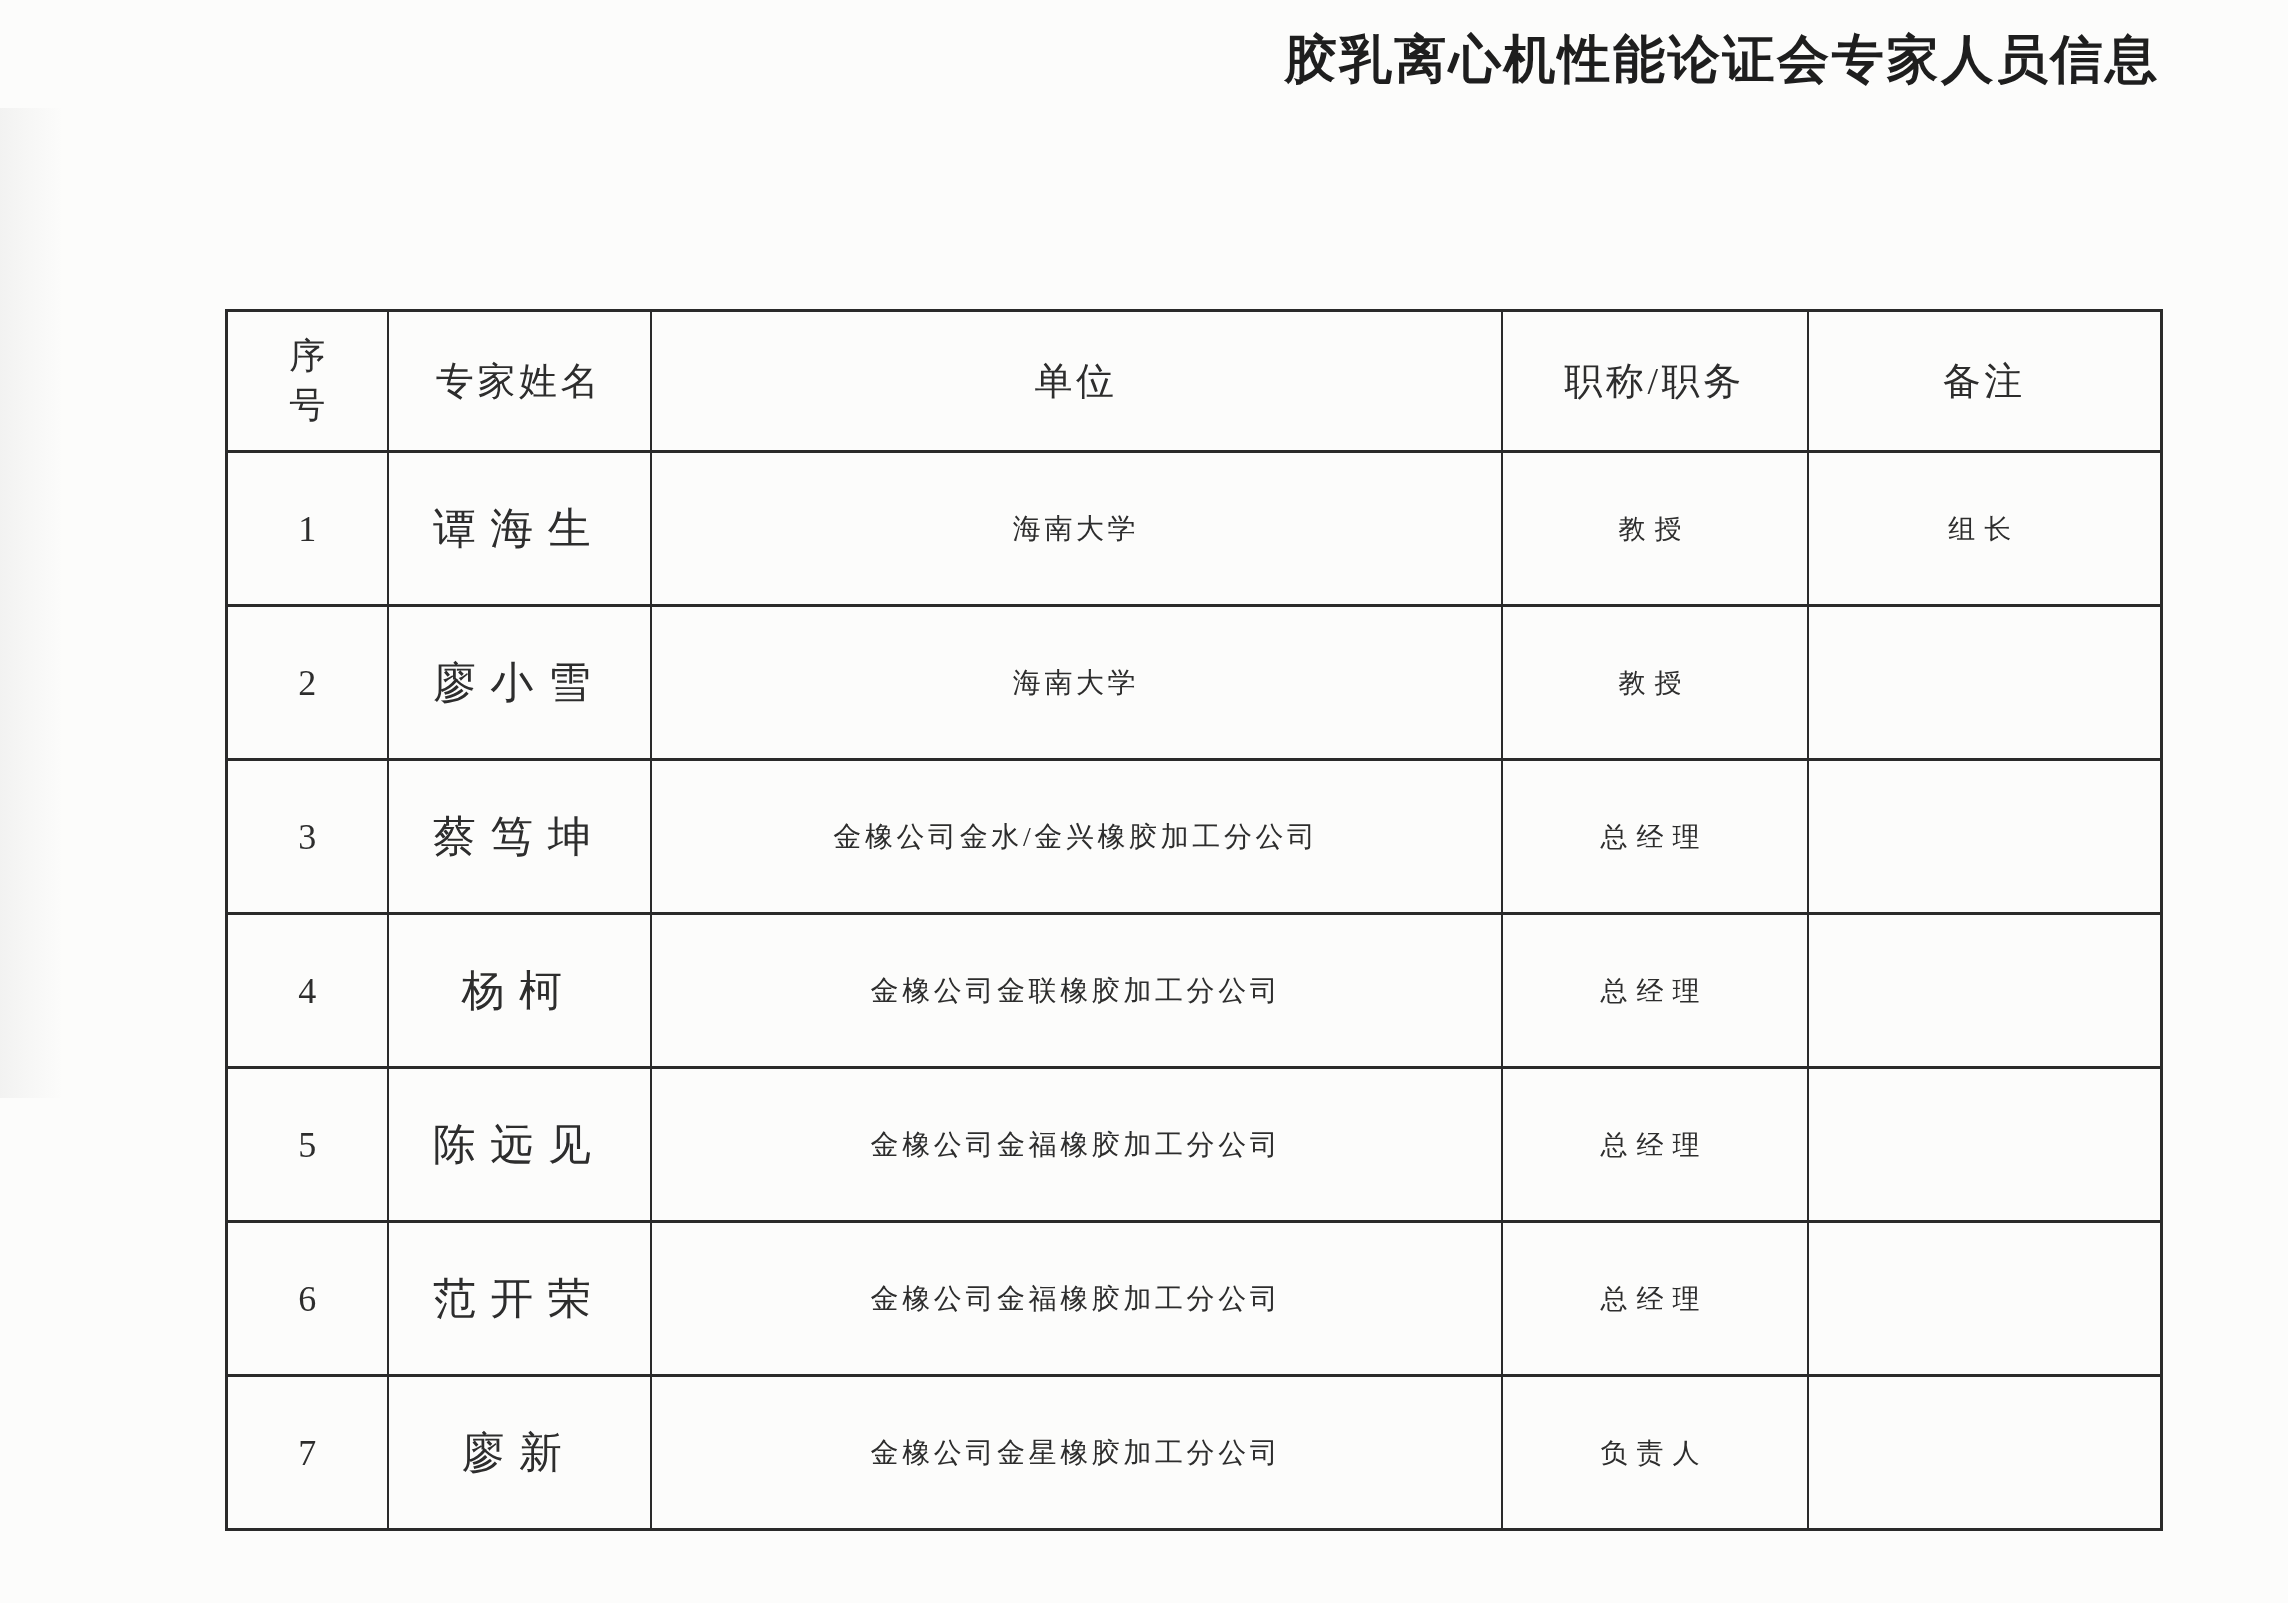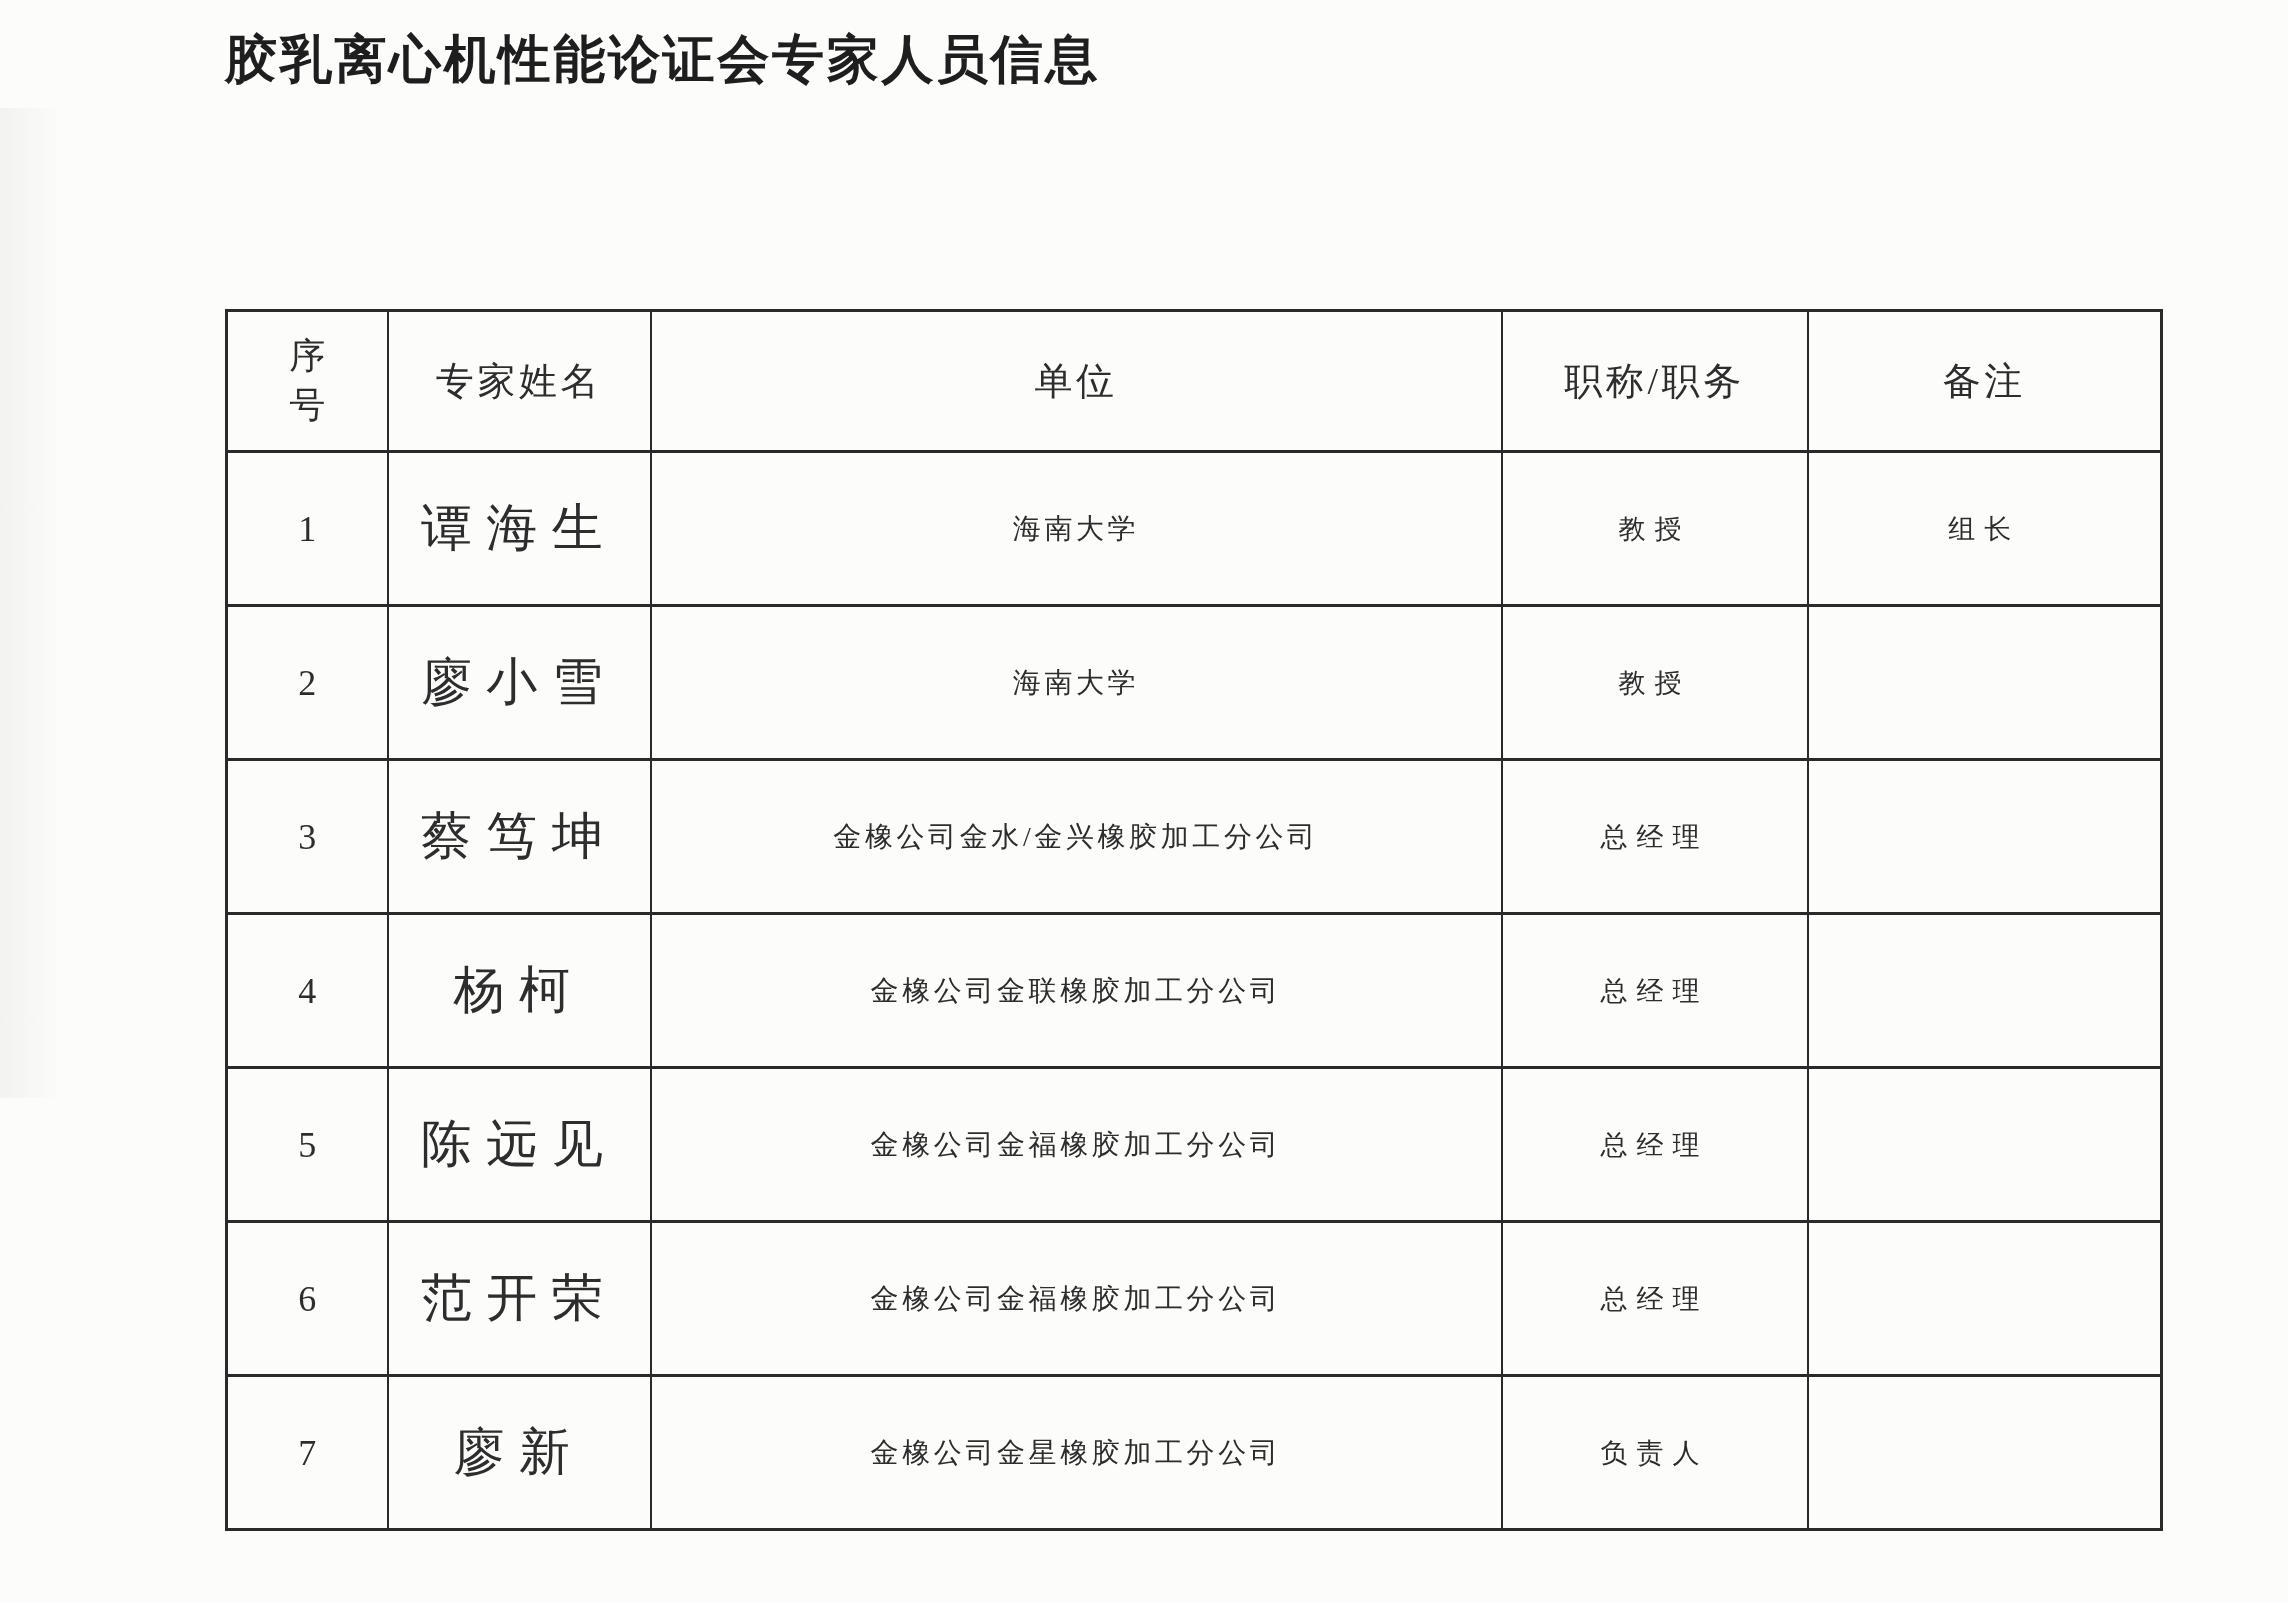--- a/index.html
+++ b/index.html
@@ -24,21 +24,21 @@
     height: 990px;
     background: linear-gradient(to right, rgba(60,60,60,0.05), rgba(60,60,60,0.0));
     pointer-events: none;
   }
   .doc-title {
     position: absolute;
     left: 225px;
     top: 25px;
     width: 1935px;
     margin: 0;
-    text-align: left;
+    text-align: right;
     font-size: 52px;
     font-weight: bold;
     letter-spacing: 2.7px;
     color: #1e1e1e;
     font-family: "Liberation Serif", serif;
   }
   table.expert-table {
     position: absolute;
     left: 225px;
     top: 309px;
@@ -80,21 +80,21 @@
     line-height: 1.35;
     letter-spacing: 0;
     padding-left: 0;
     font-size: 36px;
   }
   td.c-index {
     font-size: 36px;
     letter-spacing: 0;
   }
   td.c-name {
-    font-size: 51px;
+    font-size: 43px;
     letter-spacing: 14.4px;
     padding-left: 14.4px;
   }
   td.c-unit {
     font-size: 28px;
     letter-spacing: 3.6px;
     padding-left: 3.6px;
   }
   td.c-jobtitle,
   td.c-remark {

